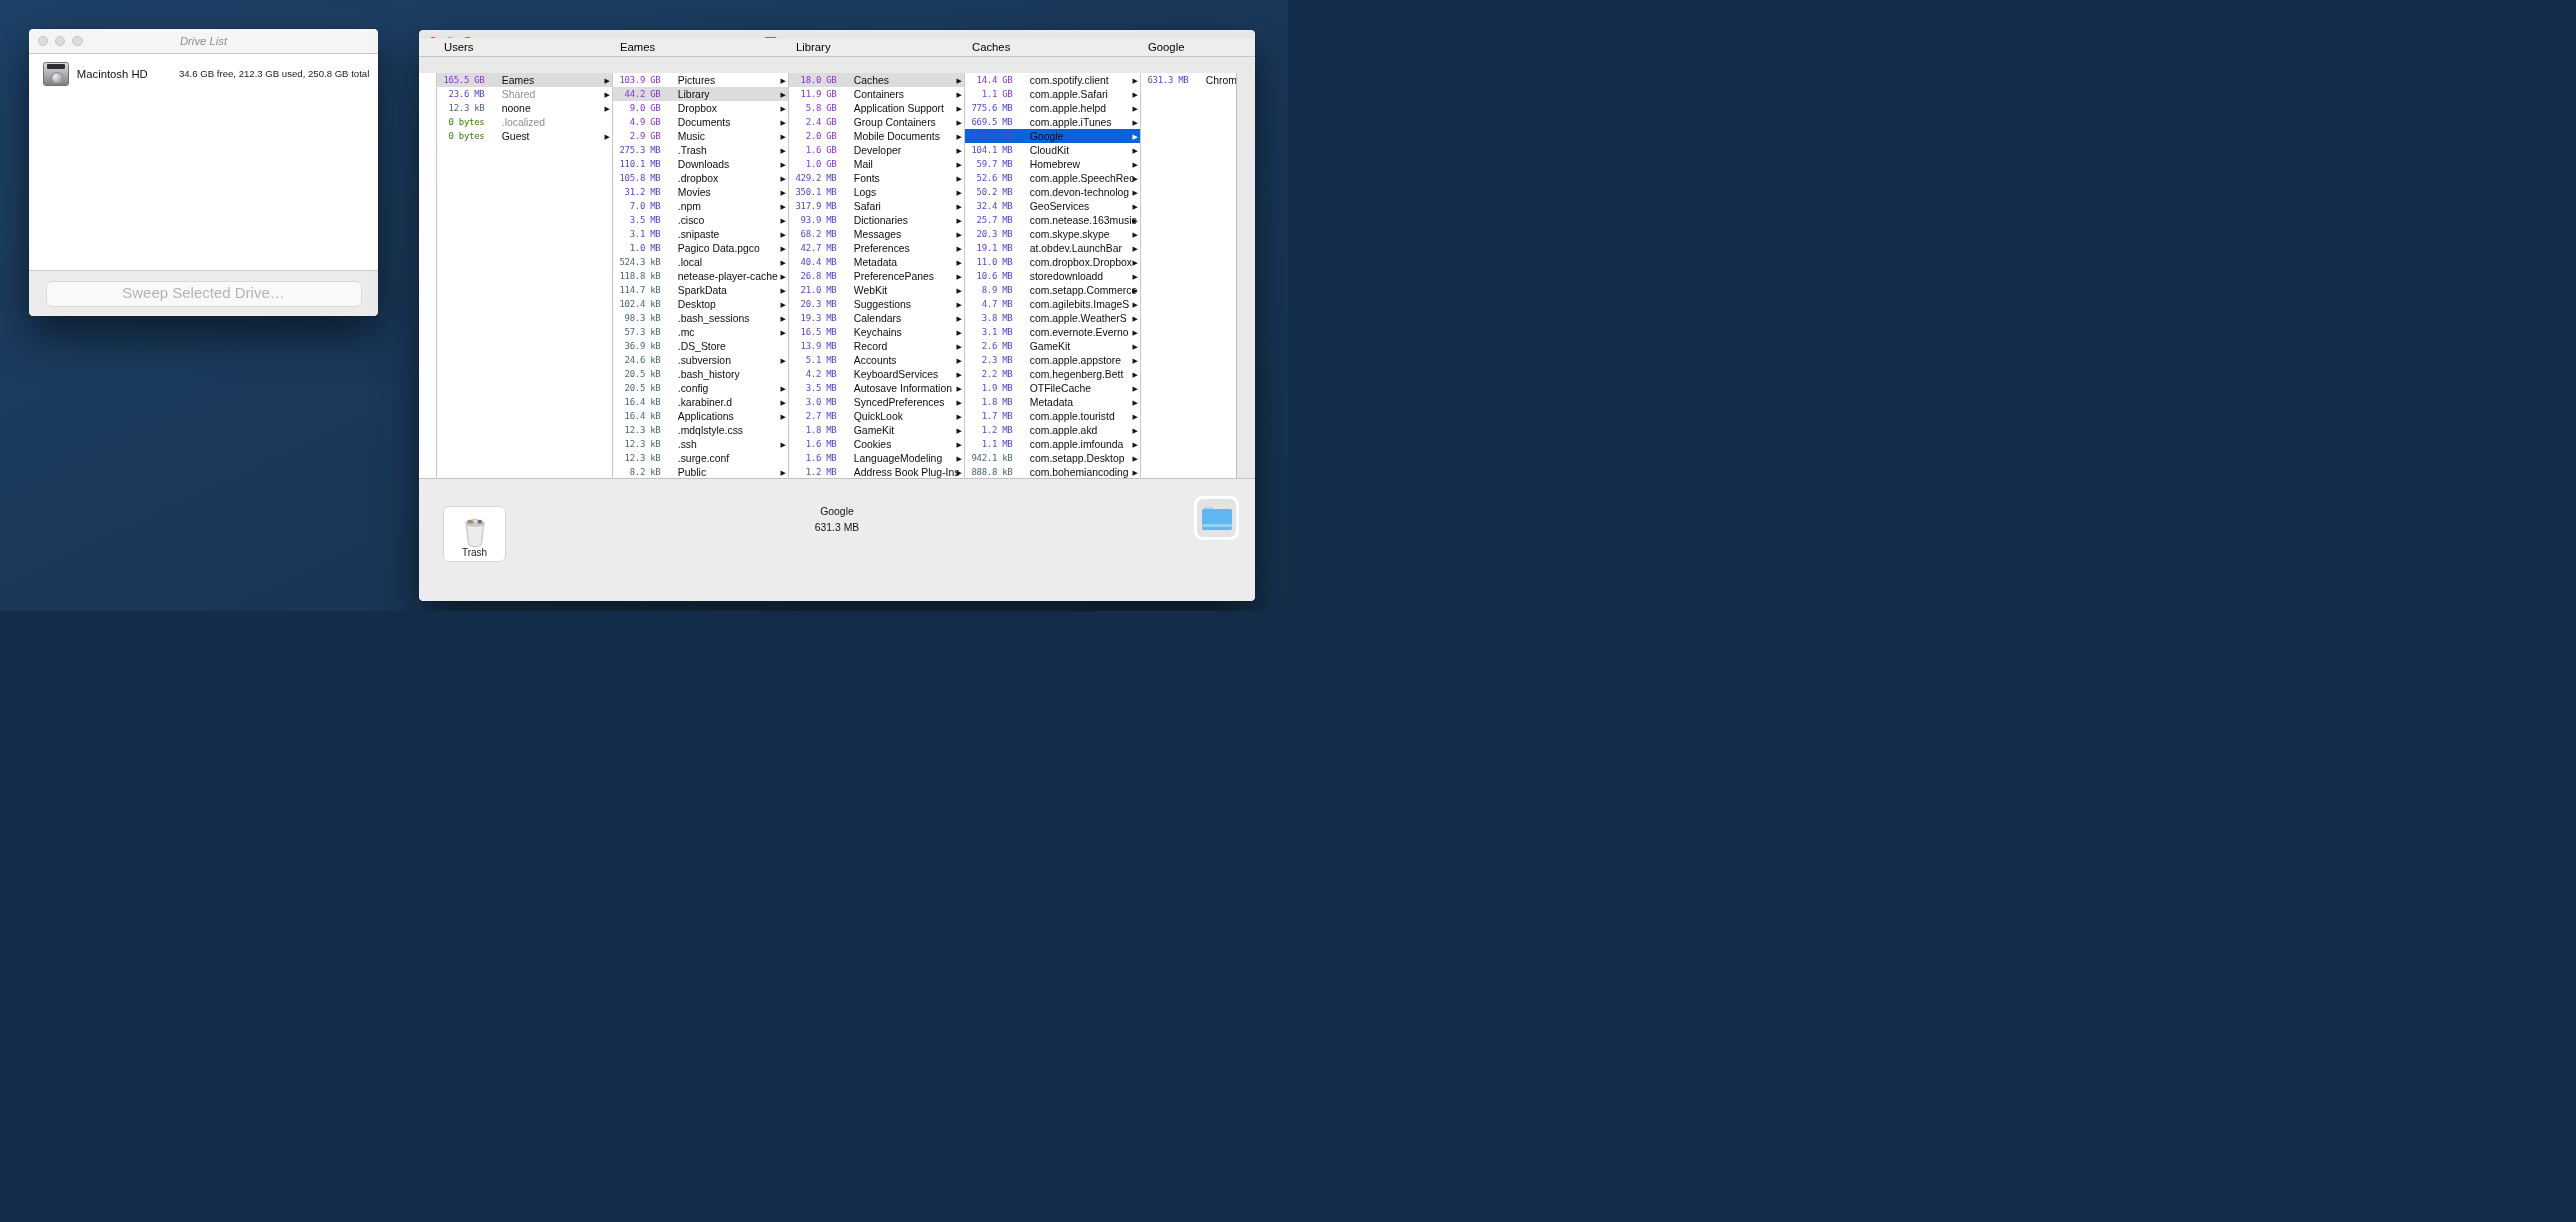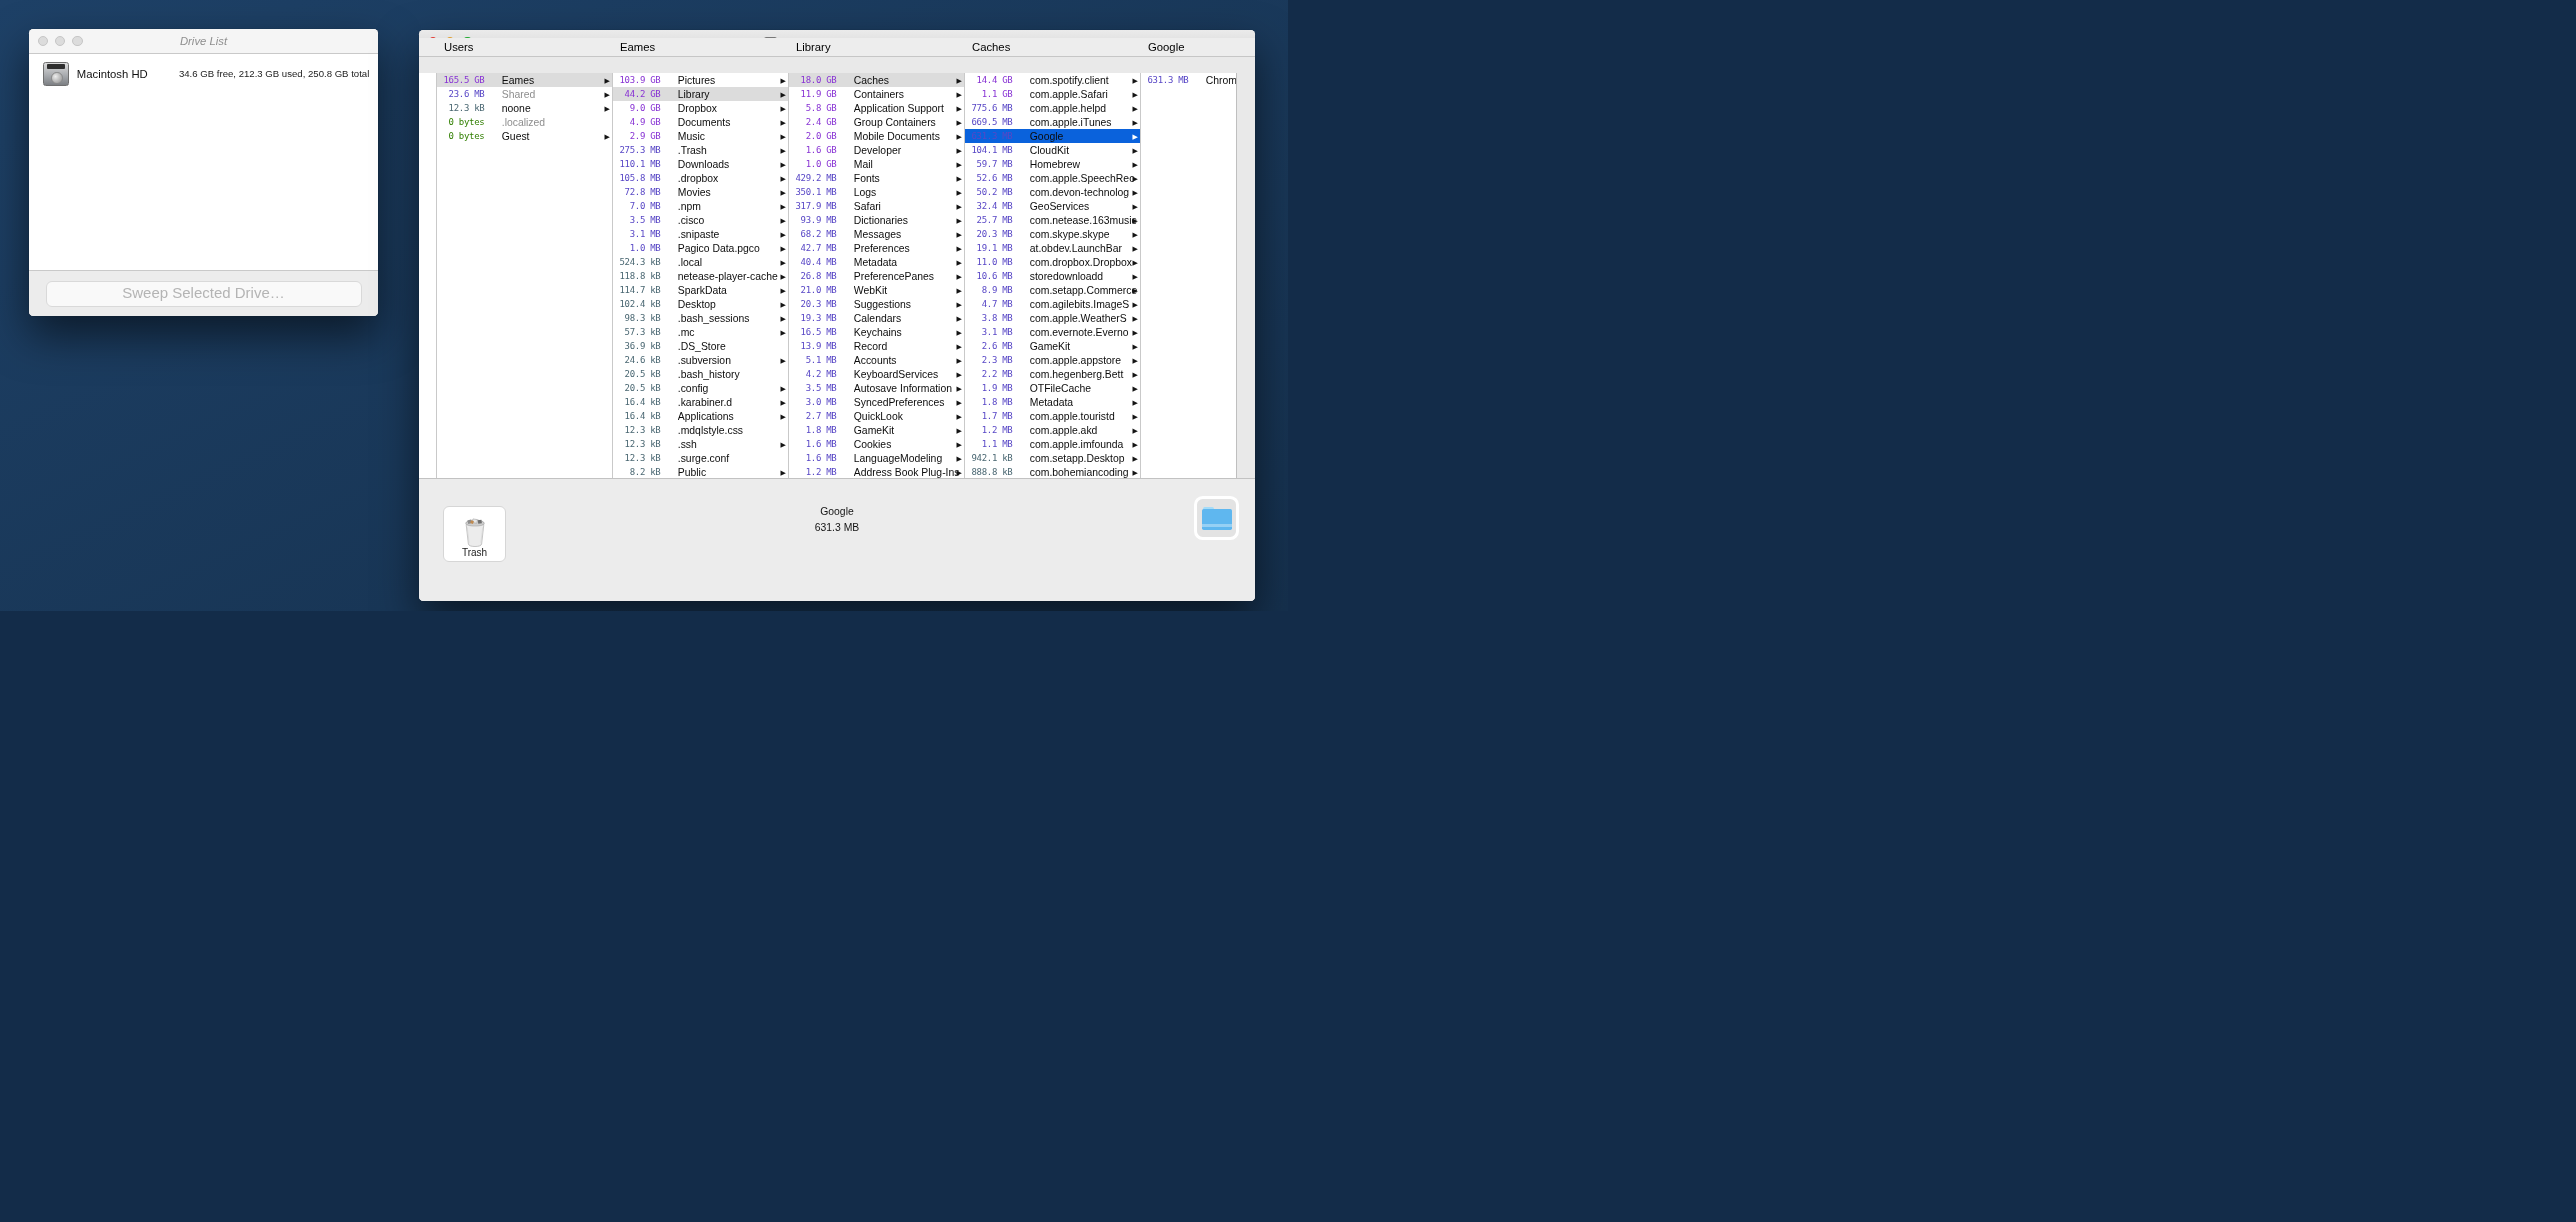--- a/index.html
+++ b/index.html
@@ -180,21 +180,21 @@
             <span class="sz u-mb">110.1 MB</span>
             <span class="nm">Downloads</span>
             <span class="arr">▶</span>
           </div>
           <div class="row">
             <span class="sz u-mb">105.8 MB</span>
             <span class="nm">.dropbox</span>
             <span class="arr">▶</span>
           </div>
           <div class="row">
-            <span class="sz u-mb">72.8 MB</span>
+            <span class="sz u-mb">31.2 MB</span>
             <span class="nm">Movies</span>
             <span class="arr">▶</span>
           </div>
           <div class="row">
             <span class="sz u-mb">7.0 MB</span>
             <span class="nm">.npm</span>
             <span class="arr">▶</span>
           </div>
           <div class="row">
             <span class="sz u-mb">3.5 MB</span>

